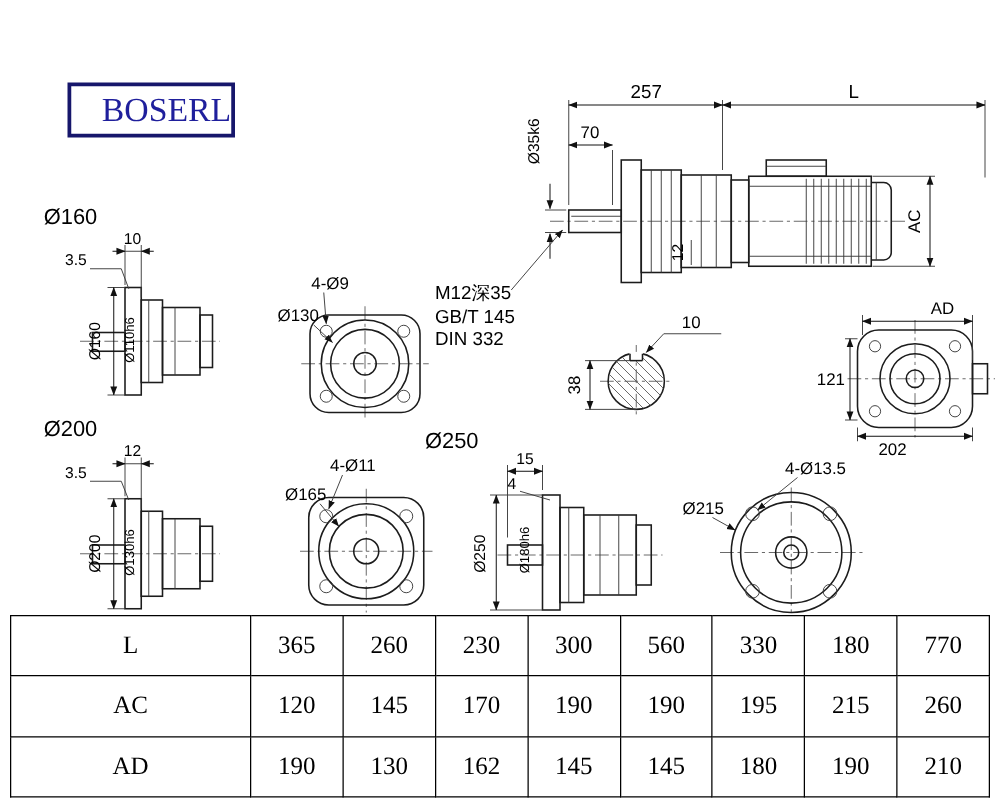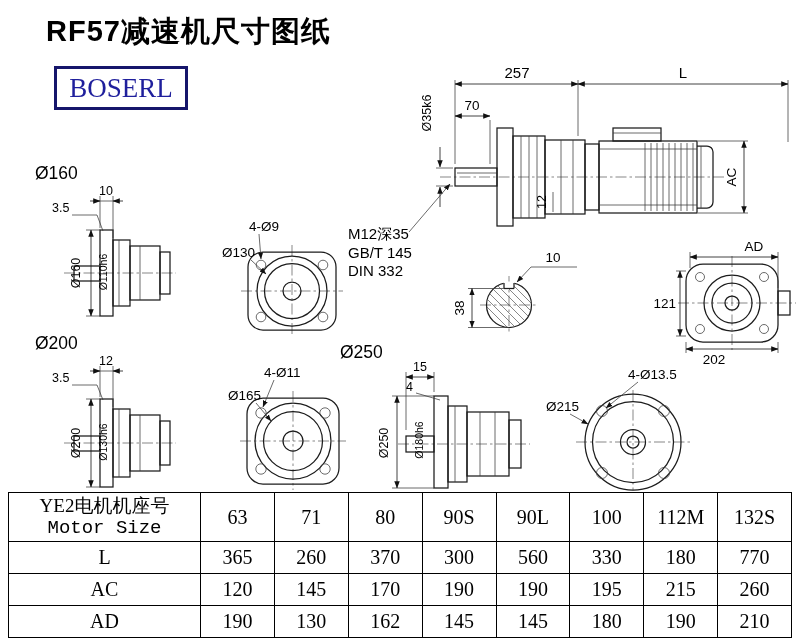--- a/index.html
+++ b/index.html
@@ -1,20 +1,20 @@
 <!DOCTYPE html>
 <html><head>
 <meta charset="utf-8">
 <style>
   html,body { margin:0; padding:0; }
   body { width:800px; height:641px; background:#fff; font-family:"Liberation Sans",sans-serif; position:relative; overflow:hidden; }
   .sheet { position:absolute; inset:0; background:#fff; }
   .title { position:absolute; left:46px; top:12px; font-size:29px; font-weight:bold; color:#000; letter-spacing:1px; white-space:nowrap; }
   .brand { position:absolute; left:54px; top:66px; width:128px; height:38px; border:3px solid #16166b;
-           display:flex; align-items:center; justify-content:center;
+           display:flex; align-items:center; justify-content:flex-end;
            font-family:"Liberation Serif",serif; font-size:27px; color:#1f1f9c; }
   svg.drawing { position:absolute; left:0; top:0; }
   .drawing text { fill:#000; font-family:"Liberation Sans",sans-serif; }
   .obj  { stroke:#1c1c1c; stroke-width:1.25; fill:none; }
   .thin { stroke:#3a3a3a; stroke-width:0.75; fill:none; }
   .dim  { stroke:#111;    stroke-width:0.8;  fill:none; }
   .cl   { stroke:#555;    stroke-width:0.7;  fill:none; stroke-dasharray:11 3 2.5 3; }
   .hatch line { stroke:#555; stroke-width:0.7; }
   .t17 { font-size:17.5px; } .t15 { font-size:15px; } .t14 { font-size:13.5px; }
   .t13 { font-size:12.5px; } .t11 { font-size:10.5px; }
@@ -26,21 +26,20 @@
   .dim-table tr.head { height:49px; }
   .c0 { width:192px; }
   .h1 { font-size:19px; line-height:23px; }
   .h2 { font-size:19px; line-height:23px; font-family:"Liberation Mono",monospace; }
 </style>
 </head>
 <body>
 
 <div class="sheet">
 
-  <div class="title">RF57减速机尺寸图纸</div>
   <div class="brand">
     <span>BOSERL</span>
   </div>
 
   <svg class="drawing" width="800" height="492" viewBox="0 0 800 492">
     <defs>
       <marker id="arr" viewBox="0 0 10 10" refX="9.5" refY="5" markerWidth="9" markerHeight="9" orient="auto-start-reverse">
         <path d="M0,1.2 L10,5 L0,8.8 z" fill="#111"></path>
       </marker>
       <clipPath id="secclip">
@@ -297,39 +296,25 @@
         <col>
         <col>
         <col>
         <col>
         <col>
         <col>
         <col>
         <col>
     </colgroup>
     <tbody>
-      <tr class="head">
-        <td>
-          <div class="h1">YE2电机机座号</div>
-          <div class="h2">Motor Size</div>
-        </td>
-        <td>63</td>
-        <td>71</td>
-        <td>80</td>
-        <td>90S</td>
-        <td>90L</td>
-        <td>100</td>
-        <td>112M</td>
-        <td>132S</td>
-      </tr>
       <tr>
         <td>L</td>
         <td>365</td>
         <td>260</td>
-        <td>370</td>
+        <td>230</td>
         <td>300</td>
         <td>560</td>
         <td>330</td>
         <td>180</td>
         <td>770</td>
       </tr>
       <tr>
         <td>AC</td>
         <td>120</td>
         <td>145</td>

